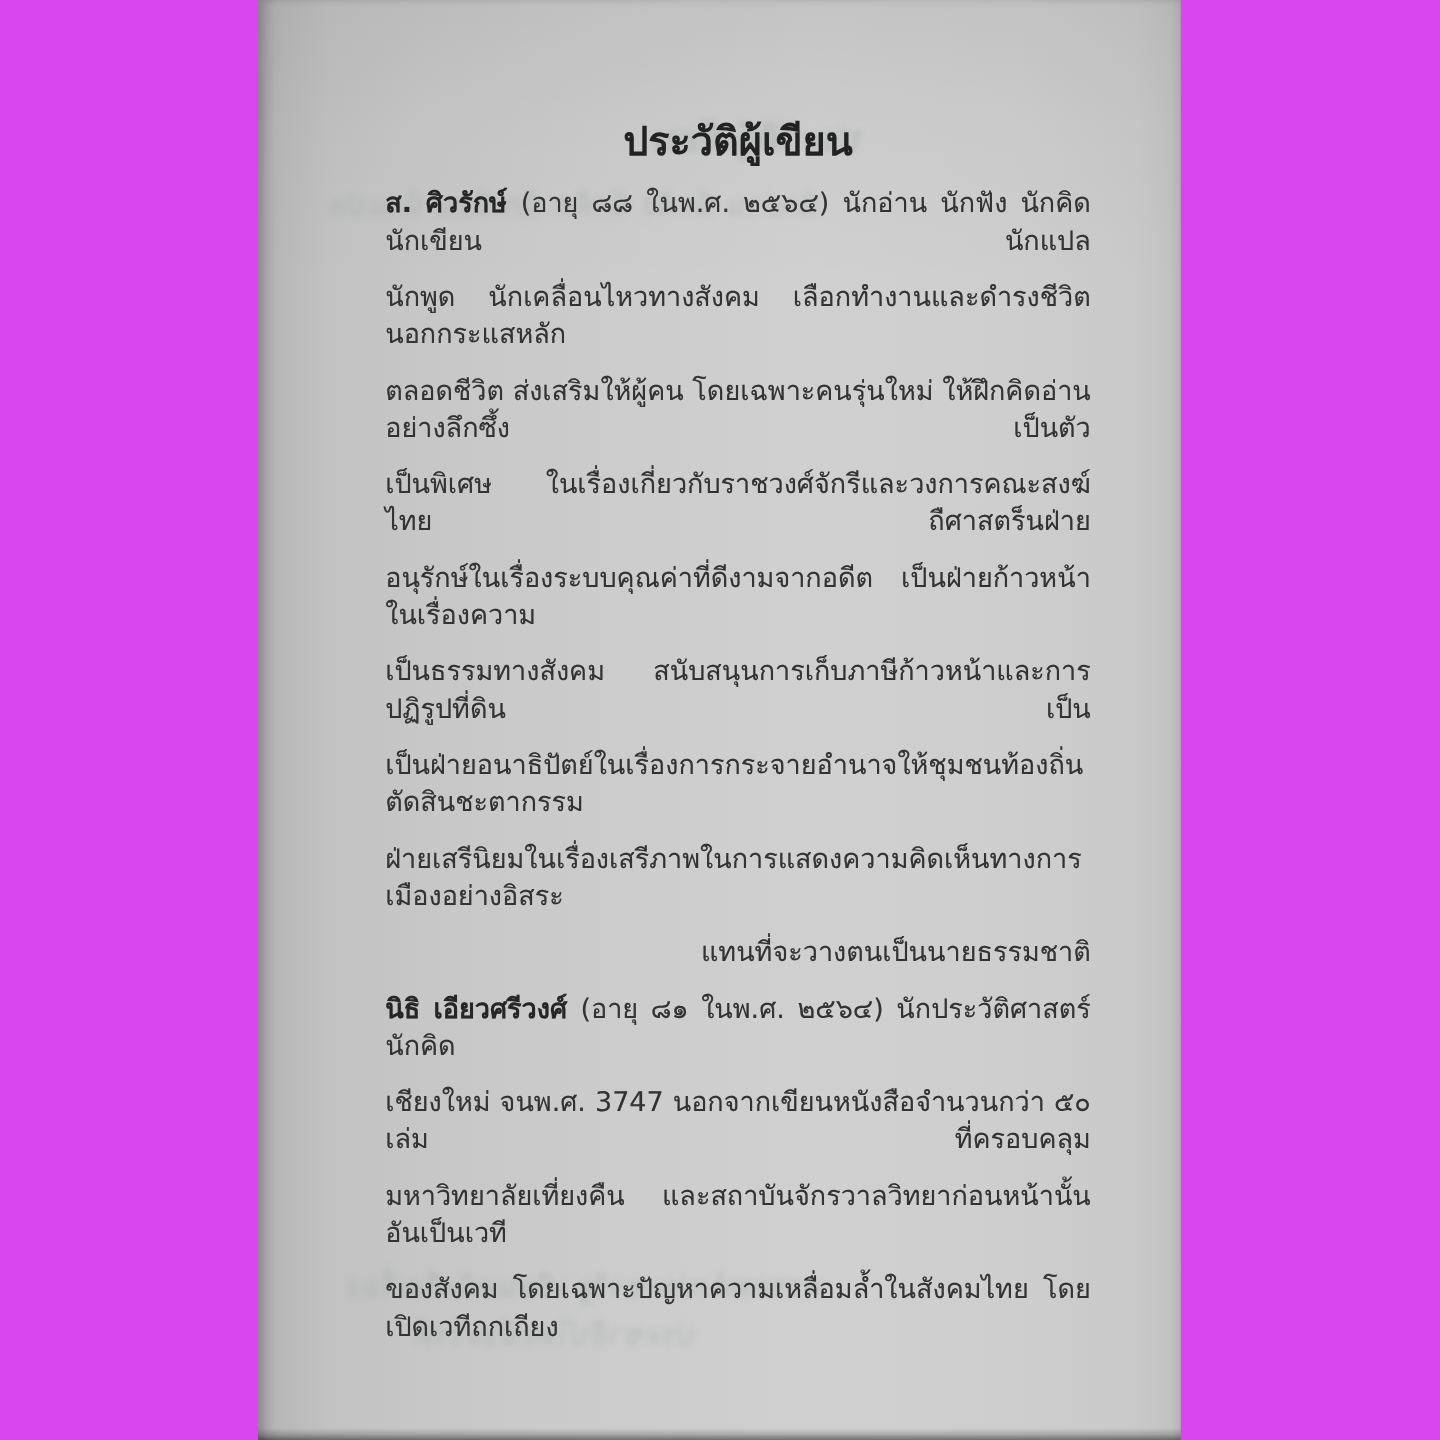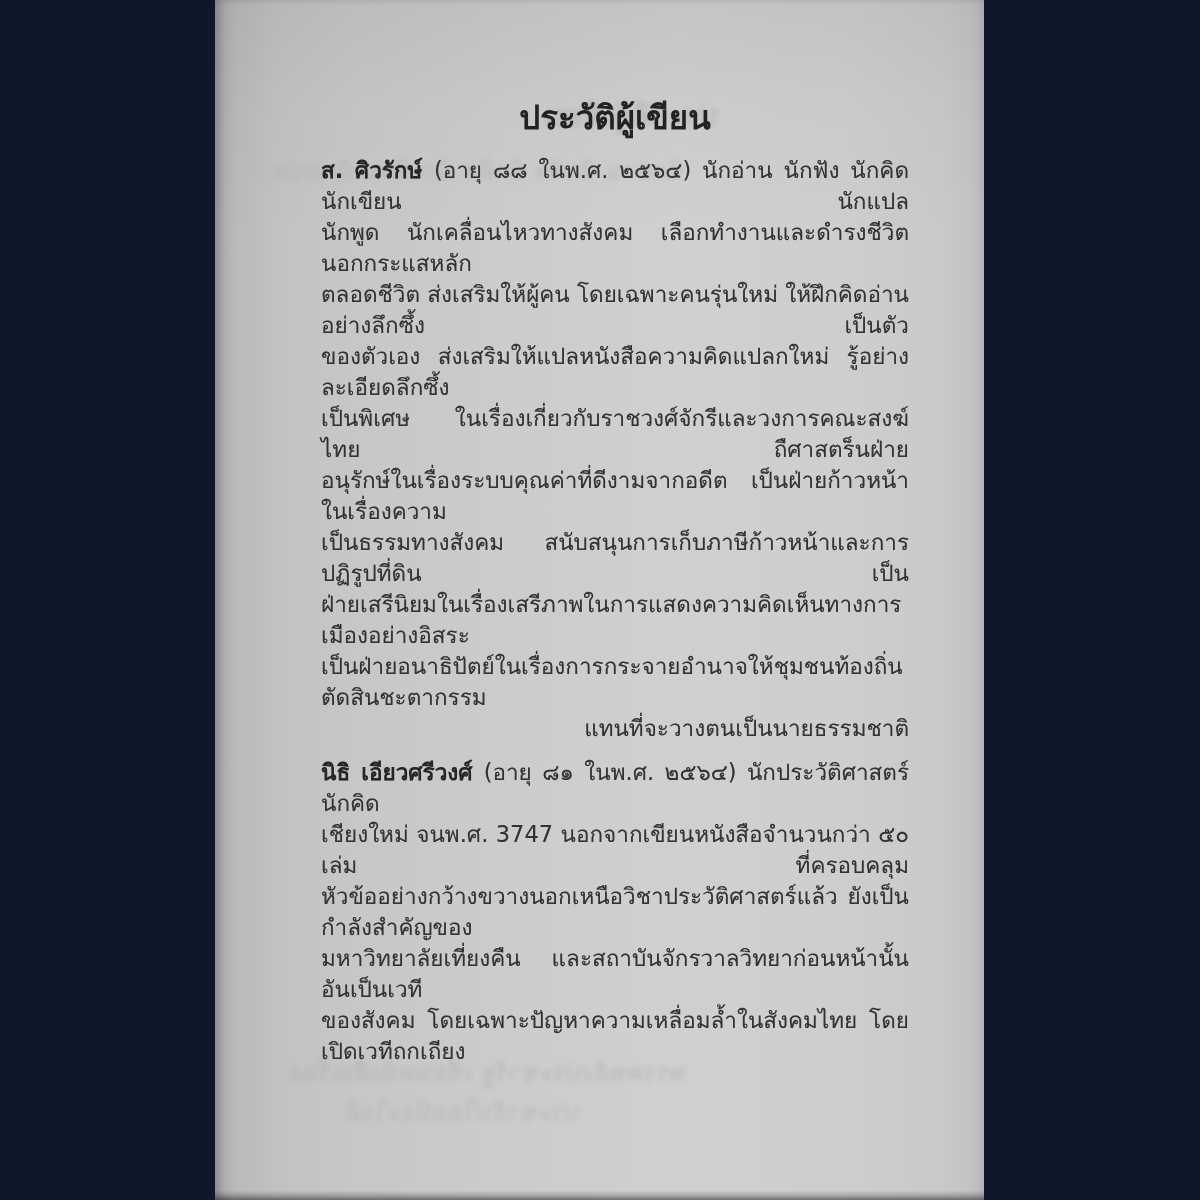--- a/index.html
+++ b/index.html
@@ -5,21 +5,21 @@
   html, body { margin: 0; padding: 0; }
   body {
     width: 1200px; height: 1200px;
     background: #ffffff;
     position: relative;
     overflow: hidden;
     font-family: "DejaVu Sans", sans-serif;
   }
   .photo-frame {
     position: absolute; inset: 0;
-    background: #0f172a;
+    background: #d946ef;
   }
   
   .book-page {
     position: absolute;
     left: 215px; top: 0;
     width: 769px; height: 1200px;
     background:
       linear-gradient(to bottom, rgba(0,0,0,0.055) 0%, rgba(0,0,0,0.02) 9%, rgba(0,0,0,0) 20%),
       linear-gradient(to right,
         #a8a8a8 0%, #b9b9b9 2.5%, #c2c2c2 8%, #c7c7c7 18%,
@@ -48,21 +48,21 @@
     font-weight: 700;
     color: #222222;
   }
   .para {
     font-size: 22.5px;
     line-height: 31px;
     margin: 0 0 13px 0;
     color: #333333;
     text-shadow: 0 0 0.4px rgba(0,0,0,0.25);
   }
-  .line { min-height: 31px; }
+  .line { min-height: 31px; margin-top: 16px; }
   .line.j { text-align: justify; text-align-last: justify; }
   .line.last { text-align: right; }
   .seg.normal { font-weight: 400; }
   .seg.bold { font-weight: 700; color: #262626; }
   
   .ghost {
     position: absolute;
     color: #9fa4a4;
     opacity: 0.40;
     filter: blur(2.6px);
@@ -87,32 +87,30 @@
     <span class="ghost g2">พรรคพลังประชารัฐ เขียนหนังสือเรื่อง</span>
     <span class="ghost g3">ประชาธิปไตยมีอะไรดี</span>
 
     <div class="text-block">
       <h1 class="doc-title">ประวัติผู้เขียน</h1>
 
     <div class="para">
           <div class="line j"><span class="seg bold">ส. ศิวรักษ์ </span><span class="seg normal">(อายุ ๘๘ ในพ.ศ. ๒๕๖๔) นักอ่าน นักฟัง นักคิด นักเขียน นักแปล</span></div>
           <div class="line j"><span class="seg normal">นักพูด นักเคลื่อนไหวทางสังคม เลือกทำงานและดำรงชีวิตนอกกระแสหลัก</span></div>
           <div class="line j"><span class="seg normal">ตลอดชีวิต ส่งเสริมให้ผู้คน โดยเฉพาะคนรุ่นใหม่ ให้ฝึกคิดอ่านอย่างลึกซึ้ง เป็นตัว</span></div>
-          <div class="line j"><span class="seg normal">ของตัวเอง ส่งเสริมให้แปลหนังสือความคิดแปลกใหม่ รู้อย่างละเอียดลึกซึ้ง</span></div>
           <div class="line j"><span class="seg normal">เป็นพิเศษ ในเรื่องเกี่ยวกับราชวงศ์จักรีและวงการคณะสงฆ์ไทย ถืศาสตร็นฝ่าย</span></div>
           <div class="line j"><span class="seg normal">อนุรักษ์ในเรื่องระบบคุณค่าที่ดีงามจากอดีต เป็นฝ่ายก้าวหน้าในเรื่องความ</span></div>
           <div class="line j"><span class="seg normal">เป็นธรรมทางสังคม สนับสนุนการเก็บภาษีก้าวหน้าและการปฏิรูปที่ดิน เป็น</span></div>
+          <div class="line j"><span class="seg normal">เป็นฝ่ายอนาธิปัตย์ในเรื่องการกระจายอำนาจให้ชุมชนท้องถิ่นตัดสินชะตากรรม</span></div>
           <div class="line j"><span class="seg normal">ฝ่ายเสรีนิยมในเรื่องเสรีภาพในการแสดงความคิดเห็นทางการเมืองอย่างอิสระ</span></div>
-          <div class="line j"><span class="seg normal">เป็นฝ่ายอนาธิปัตย์ในเรื่องการกระจายอำนาจให้ชุมชนท้องถิ่นตัดสินชะตากรรม</span></div>
           <div class="line last"><span class="seg normal">แทนที่จะวางตนเป็นนายธรรมชาติ</span></div>
         </div>
         <div class="para">
           <div class="line j"><span class="seg bold">นิธิ เอียวศรีวงศ์ </span><span class="seg normal">(อายุ ๘๑ ในพ.ศ. ๒๕๖๔) นักประวัติศาสตร์ นักคิด</span></div>
           <div class="line j"><span class="seg normal">เชียงใหม่ จนพ.ศ. 3747 นอกจากเขียนหนังสือจำนวนกว่า ๕๐ เล่ม ที่ครอบคลุม</span></div>
-          <div class="line j"><span class="seg normal">หัวข้ออย่างกว้างขวางนอกเหนือวิชาประวัติศาสตร์แล้ว ยังเป็นกำลังสำคัญของ</span></div>
           <div class="line j"><span class="seg normal">มหาวิทยาลัยเที่ยงคืน และสถาบันจักรวาลวิทยาก่อนหน้านั้น อันเป็นเวที</span></div>
           <div class="line j"><span class="seg normal">ของสังคม โดยเฉพาะปัญหาความเหลื่อมล้ำในสังคมไทย โดยเปิดเวทีถกเถียง</span></div>
         </div>
       </div>
 
     <div class="page-bottom-edge"></div>
   </div>
 </div>
 
 </body></html>

